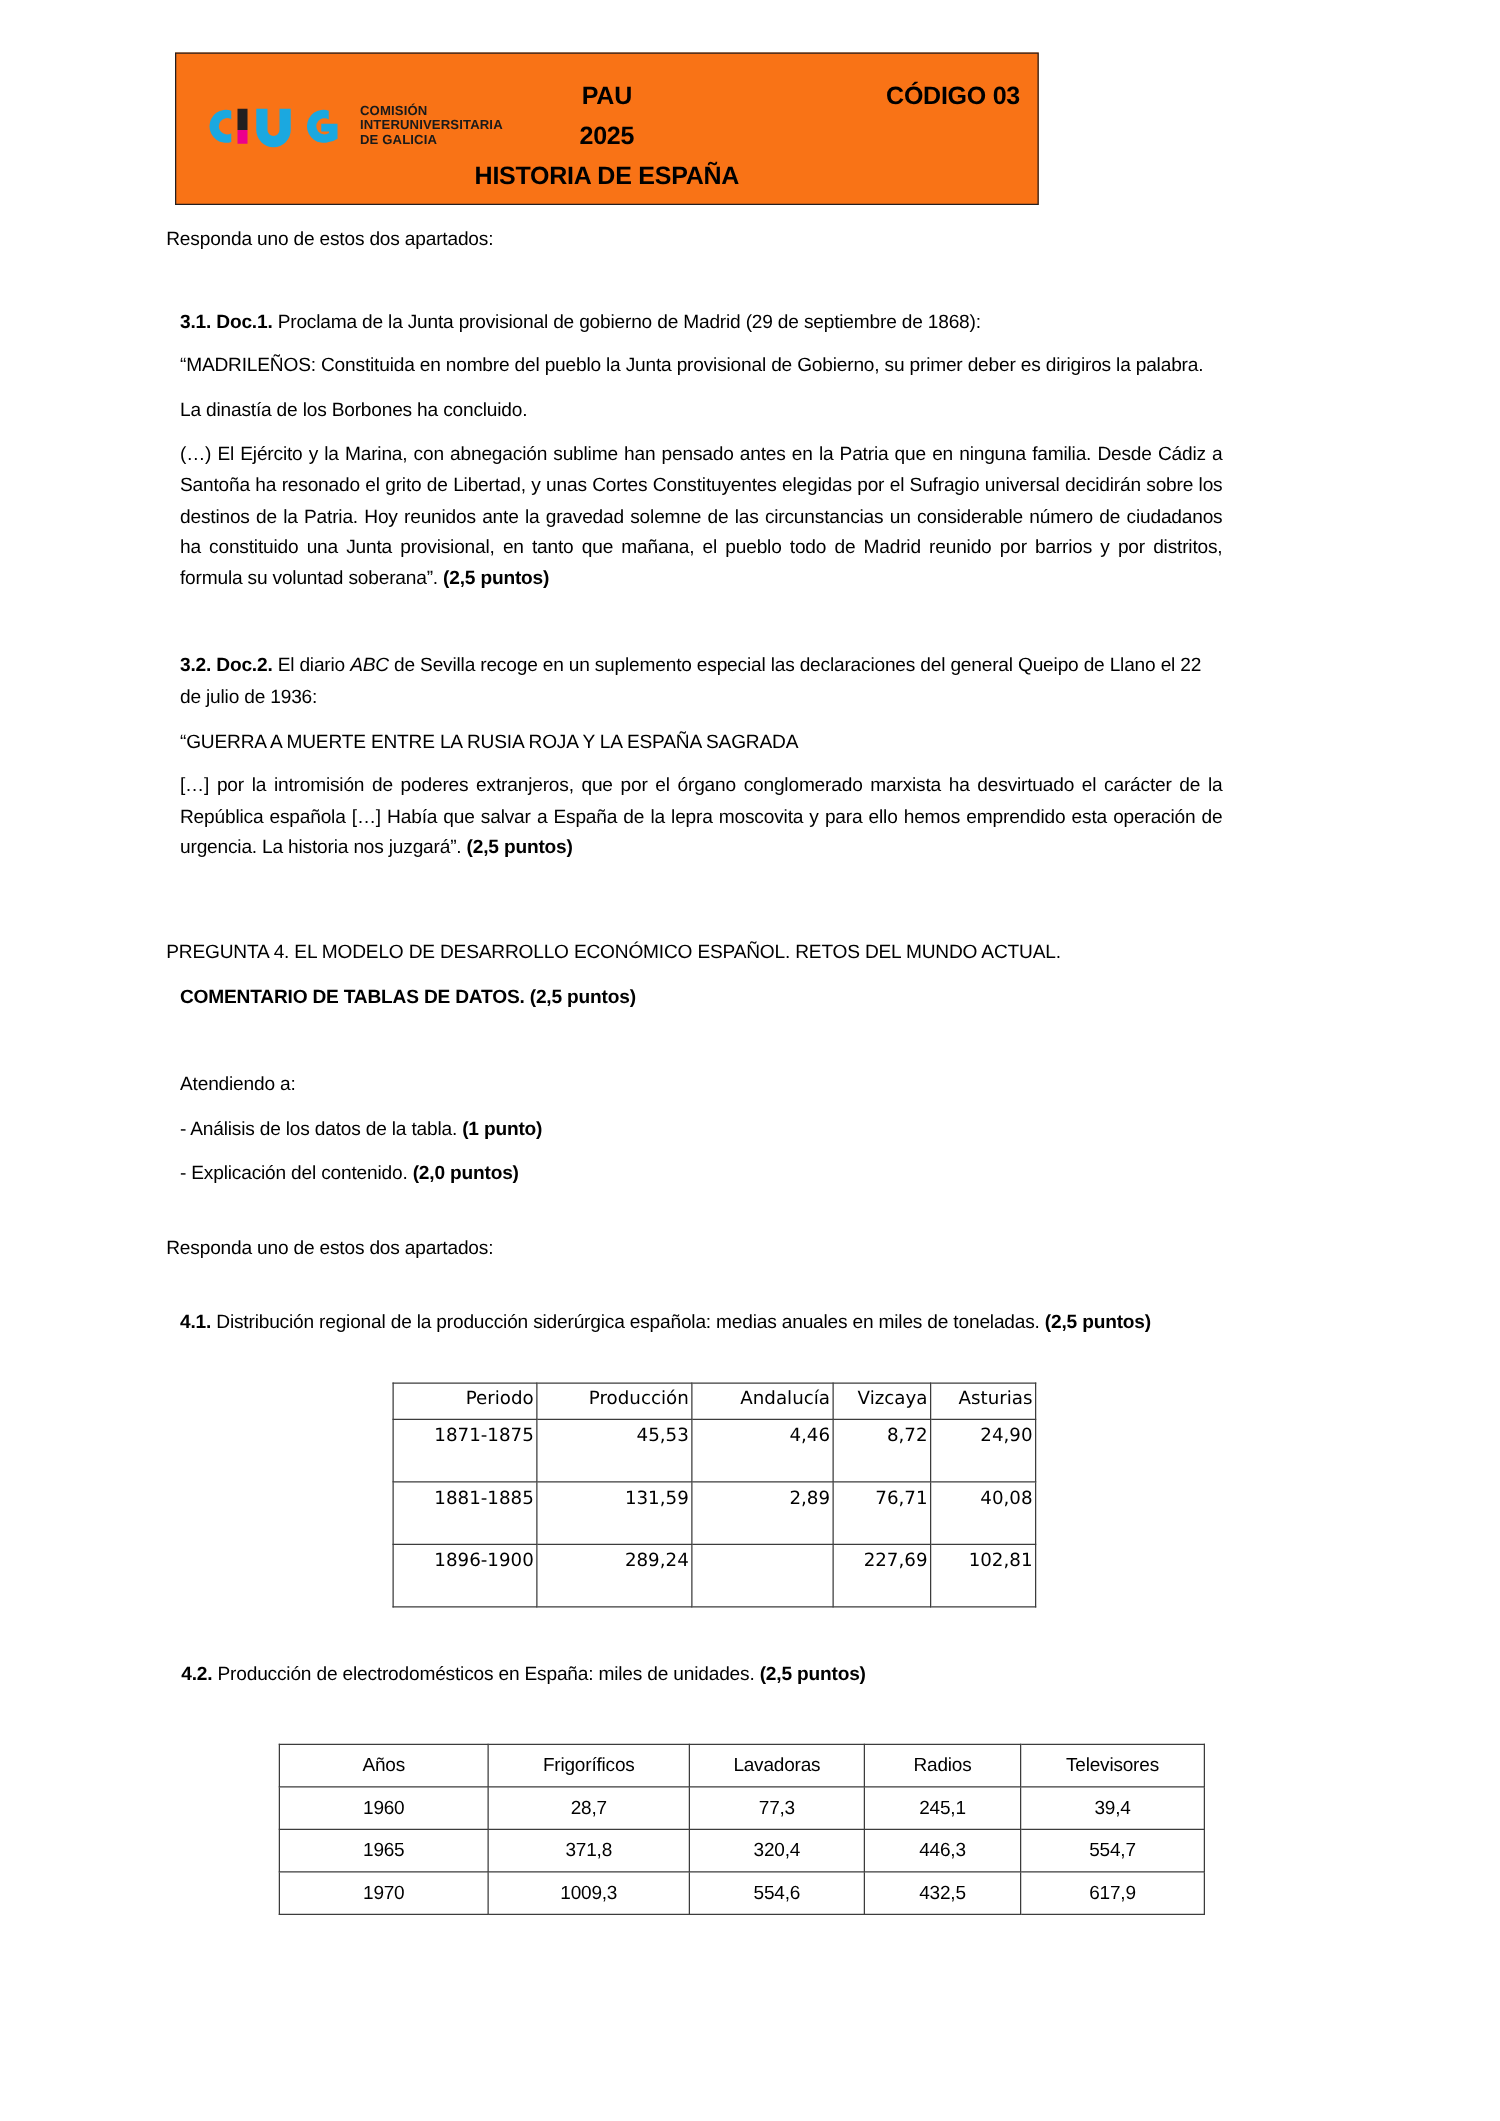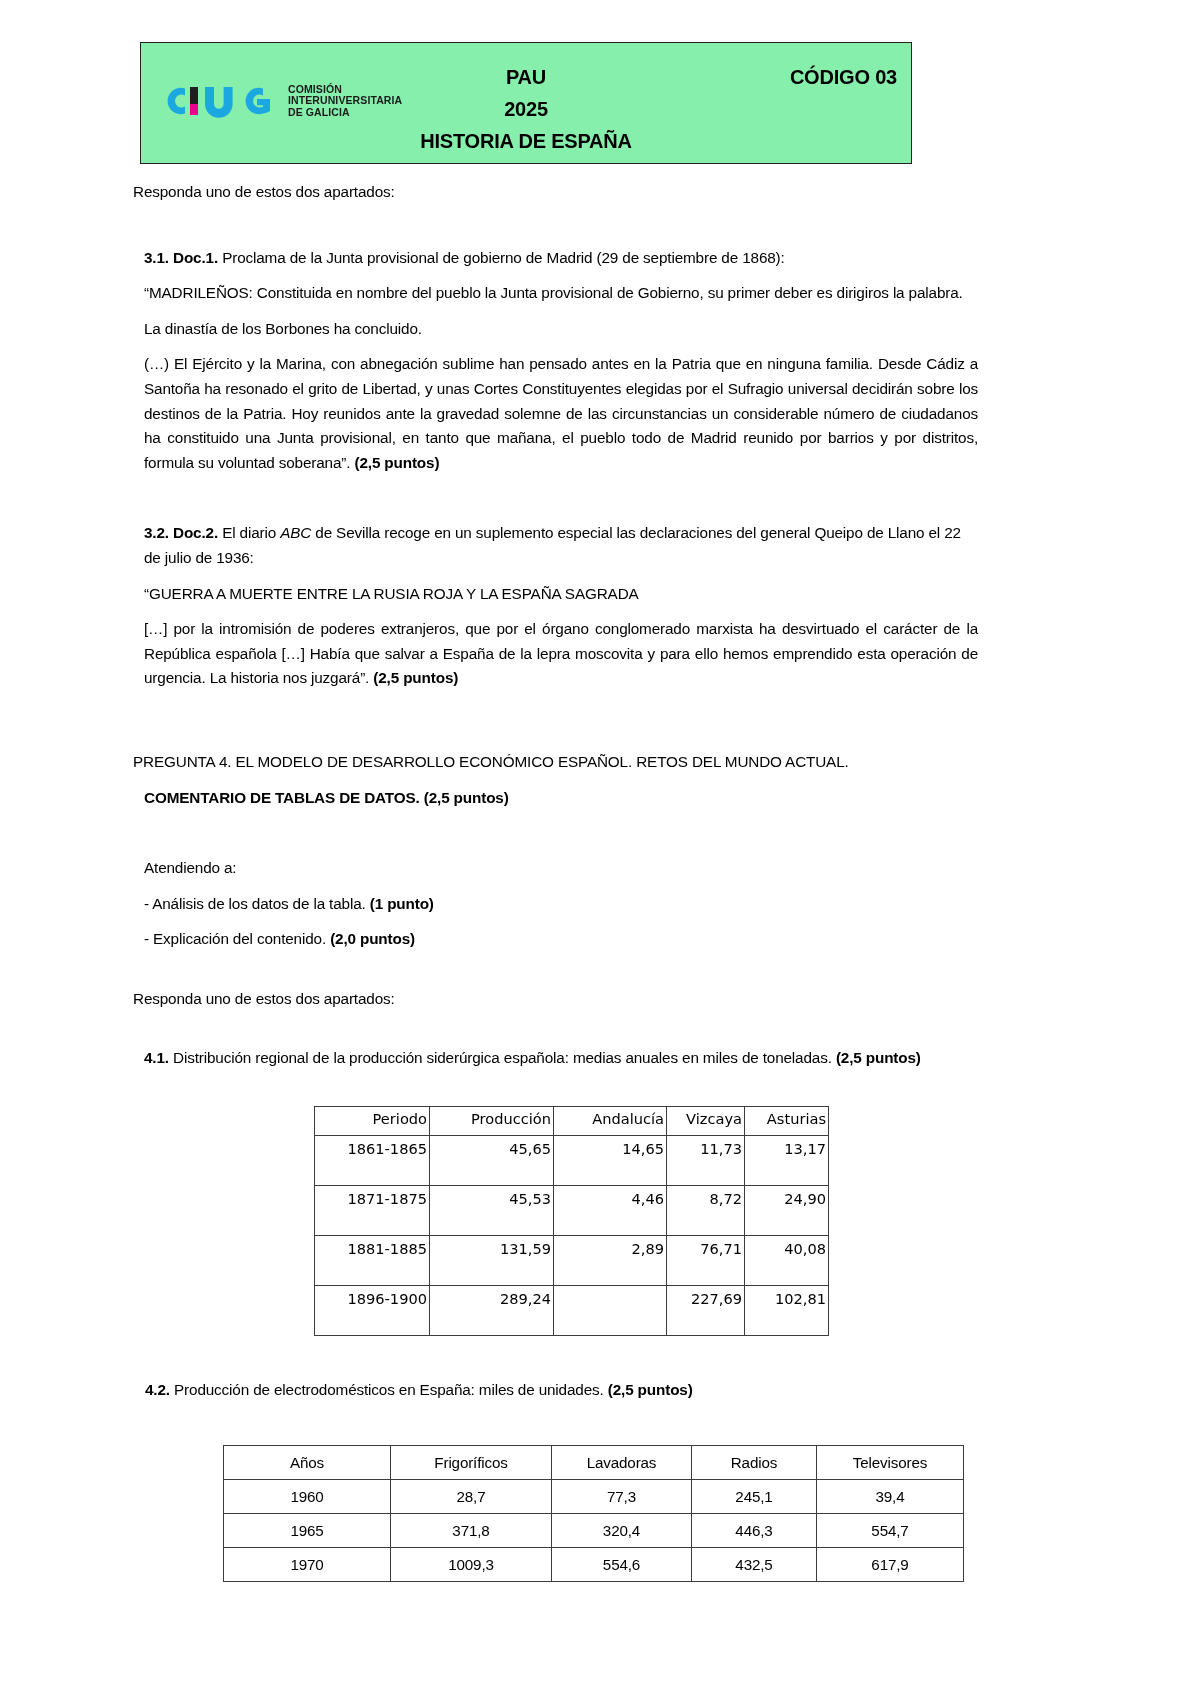--- a/index.html
+++ b/index.html
@@ -22,24 +22,24 @@
     width: 1200px;
     height: 1697px;
     padding: 0;
   }
 
   
   .header-box {
     position: absolute;
     left: 140px;
     top: 42px;
-    width: 772px;
+    width: 691px;
     height: 122px;
     border: 1.5px solid #231f20;
-    background: #86efac;
+    background: #f97316;
   }
   .header-inner {
     position: relative;
     width: 100%;
     height: 100%;
   }
   .logo-wrap {
     position: absolute;
     left: 18px;
     top: 38px;
@@ -271,27 +271,20 @@
           <tr>
             <th>Periodo</th>
             <th>Producción</th>
             <th>Andalucía</th>
             <th>Vizcaya</th>
             <th>Asturias</th>
           </tr>
         </thead>
         <tbody>
           <tr>
-            <td>1861-1865</td>
-            <td>45,65</td>
-            <td>14,65</td>
-            <td>11,73</td>
-            <td>13,17</td>
-          </tr>
-          <tr>
             <td>1871-1875</td>
             <td>45,53</td>
             <td>4,46</td>
             <td>8,72</td>
             <td>24,90</td>
           </tr>
           <tr>
             <td>1881-1885</td>
             <td>131,59</td>
             <td>2,89</td>

